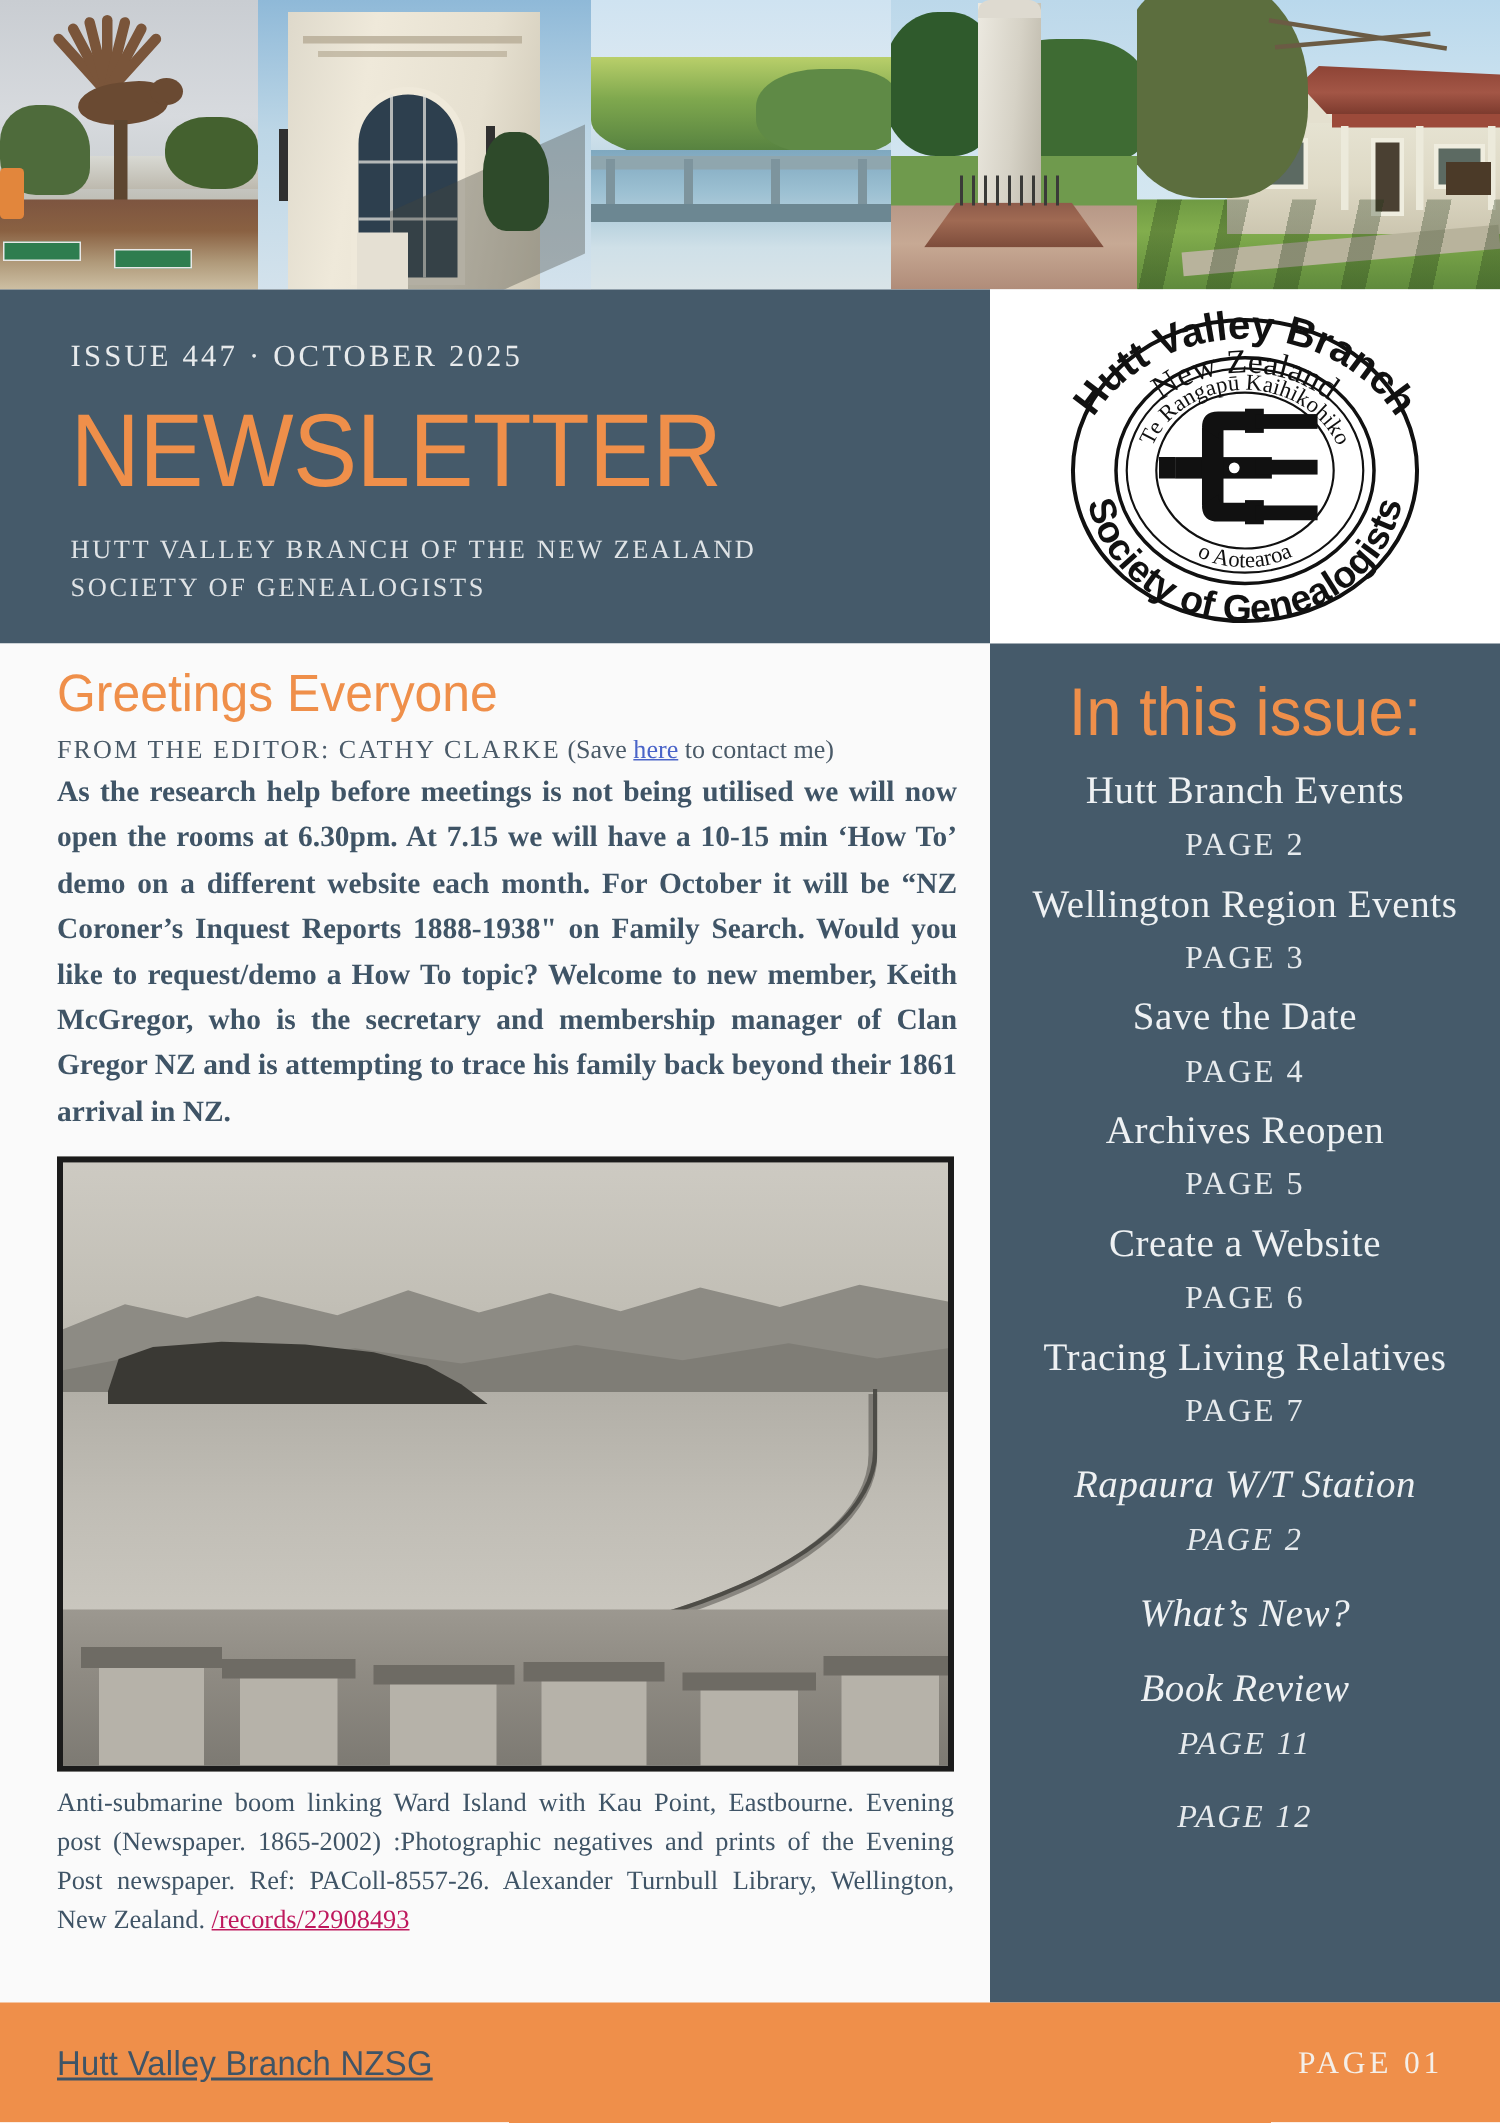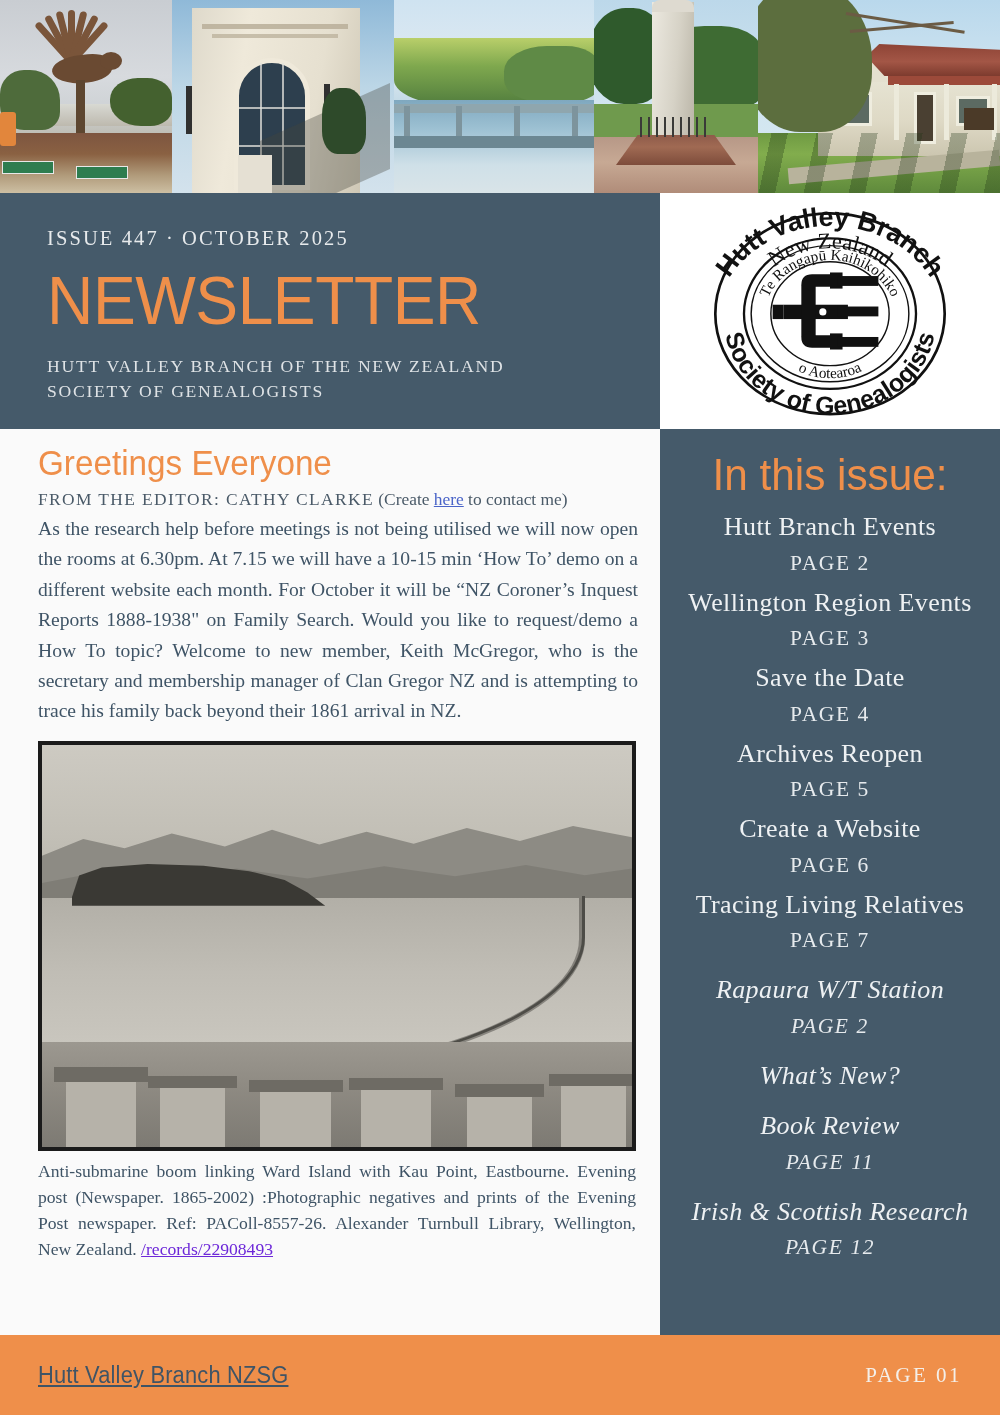--- a/index.html
+++ b/index.html
@@ -234,21 +234,21 @@
     text-decoration: underline;
   }
   .body-copy {
     margin-top: 4px;
     color: #3f5466;
     font-family: "Liberation Serif", serif;
     font-size: 19.6px;
     line-height: 30.4px;
     text-align: justify;
   }
-  .body-copy p { margin: 0; }
+  .body-copy p { margin: 0; font-weight: bold; }
 
   
   .main-photo {
     position: relative;
     margin-top: 14px;
     width: 598px; height: 410px;
     border: 4px solid #1b1b1b;
     background: #b8b5ae;
     overflow: hidden;
   }
@@ -286,21 +286,21 @@
 
   .caption {
     margin-top: 7px;
     color: #3f5466;
     font-family: "Liberation Serif", serif;
     font-size: 17.6px;
     line-height: 26px;
     text-align: justify;
     width: 598px;
   }
-  .caption a { color: #6d28d9; text-decoration: underline; }
+  .caption a { color: #be185d; text-decoration: underline; }
 
   
   .issue-panel {
     position: absolute;
     top: 429px; left: 660px;
     width: 340px; height: 906px;
     background: #455a6a;
     padding: 22px 10px 0 10px;
     text-align: center;
   }
@@ -521,21 +521,21 @@
         </g>
       </svg>
     </div>
   </div>
 
   <div class="main-col">
 
     <div class="greetings">Greetings Everyone</div>
 
     <div class="editor-line">
-      <span class="editor-name">FROM THE EDITOR: CATHY CLARKE</span><span class="editor-contact"><span> (Create </span><a href="#">here</a><span> to contact me)</span></span>
+      <span class="editor-name">FROM THE EDITOR: CATHY CLARKE</span><span class="editor-contact"><span> (Save </span><a href="#">here</a><span> to contact me)</span></span>
     </div>
 
     <div class="body-copy">
       <p>As the research help before meetings is not being utilised we will now open the rooms at 6.30pm. At 7.15 we will have a 10-15 min ‘How To’ demo on a different website each month. For October it will be “NZ Coroner’s Inquest Reports 1888-1938" on Family Search. Would you like to request/demo a How To topic? Welcome to new member, Keith McGregor, who is the secretary and membership manager of Clan Gregor NZ and is attempting to trace his family back beyond their 1861 arrival in NZ.</p>
     </div>
 
     <div class="main-photo">
       <div class="mp-sky"></div>
       <div class="mp-hills"></div>
       <div class="mp-hills2"></div>
@@ -597,21 +597,20 @@
         <span class="toc-page">PAGE 2</span>
       </div>
       <div class="toc-entry gap">
         <span class="toc-label">What’s New?</span>
       </div>
       <div class="toc-entry gap">
         <span class="toc-label">Book Review</span>
         <span class="toc-page">PAGE 11</span>
       </div>
       <div class="toc-entry gap">
-        <span class="toc-label">Irish &amp; Scottish Research</span>
         <span class="toc-page">PAGE 12</span>
       </div>
 
     </div>
   </div>
 
   <div class="footer">
     <a class="footer-link" href="#">Hutt Valley Branch NZSG</a>
     <div class="footer-page">PAGE 01</div>
   </div>

